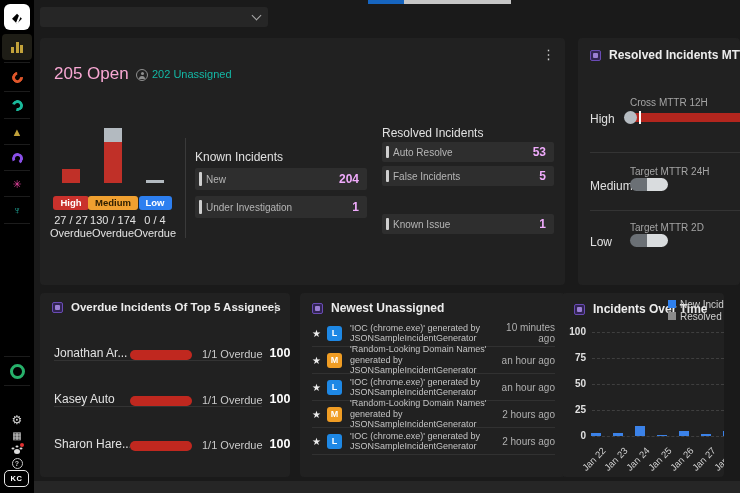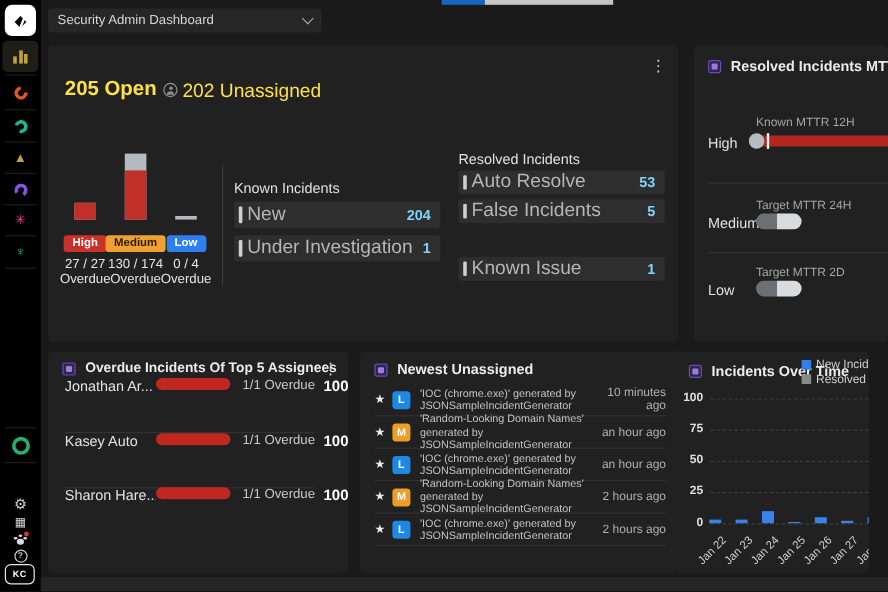--- a/index.html
+++ b/index.html
@@ -47,55 +47,55 @@
 
   
   .panel{position:absolute;background:#212121;border-radius:4px;overflow:hidden;}
   .p-head{position:absolute;display:flex;align-items:center;gap:8px;}
   .p-icon{width:11px;height:11px;border-radius:2px;background:#312452;border:1px solid #6a4bb5;position:relative;flex:none;box-sizing:border-box;}
   .p-icon::after{content:"";position:absolute;inset:2px;background:#9b7fd4;border-radius:1px;}
   .p-title{font-size:12px;font-weight:bold;color:#ececec;white-space:nowrap;}
   .kebab{position:absolute;font-size:13px;color:#cfcfcf;line-height:1;}
 
   
-  .big-open{position:absolute;left:14px;top:26px;font-size:17px;font-weight:bold;color:#fde047;}
+  .big-open{position:absolute;left:14px;top:26px;font-size:17px;font-weight:normal;color:#f9a8d4;}
   .person-ic{position:absolute;width:12px;height:12px;border-radius:50%;border:1px solid #8f8f8f;box-sizing:border-box;}
   .person-ic::before{content:"";position:absolute;left:3.5px;top:2px;width:3px;height:3px;border-radius:50%;background:#8f8f8f;}
   .person-ic::after{content:"";position:absolute;left:2px;top:5.5px;width:6px;height:3.5px;border-radius:3px 3px 0 0;background:#8f8f8f;}
-  .unassigned{position:absolute;left:112px;top:30px;font-size:16px;color:#fde047;}
+  .unassigned{position:absolute;left:112px;top:30px;font-size:11px;color:#14b8a6;}
   .sev-col{position:absolute;width:42px;display:flex;flex-direction:column;align-items:center;}
   .sev-bararea{height:62px;width:100%;position:relative;}
   .sev-bar{position:absolute;bottom:0;left:50%;transform:translateX(-50%);width:18px;background:#b3bac0;}
   .sev-red{position:absolute;bottom:0;left:0;width:100%;background:#c03028;}
   .sev-badge{margin-top:13px;font-size:9.5px;font-weight:bold;border-radius:3px;padding:2px 7px;line-height:1.1;}
   .sev-badge.b-high{background:#c9312c;color:#fff;}
   .sev-badge.b-med{background:#f0a030;color:#2b1d00;}
   .sev-badge.b-low{background:#2d7ff0;color:#fff;}
   .sev-val{margin-top:4px;font-size:11px;color:#e3e3e3;white-space:nowrap;}
   .sev-capt{margin-top:1px;font-size:11px;color:#e3e3e3;}
   .vdiv{position:absolute;width:1px;background:#3a3a3a;}
   .grp-title{position:absolute;font-size:12px;color:#e0e0e0;}
   .stat-row{position:absolute;height:22px;background:#2e2e2e;border-radius:2px;display:flex;align-items:center;
             padding:0 8px 0 11px;box-sizing:border-box;}
   .stat-row::before{content:"";position:absolute;left:4px;top:4px;bottom:4px;width:3px;background:#cfcfcf;border-radius:1px;}
-  .stat-row .lbl{font-size:16px;color:#b5b5b5;}
-  .stat-row .val{margin-left:auto;font-size:12px;font-weight:bold;color:#7dd3fc;}
+  .stat-row .lbl{font-size:10px;color:#b5b5b5;}
+  .stat-row .val{margin-left:auto;font-size:12px;font-weight:bold;color:#f0abfc;}
 
   
   .mttr-label{position:absolute;font-size:12px;color:#e0e0e0;}
   .mttr-target{position:absolute;font-size:10px;color:#a5a5a5;}
   .mttr-red{position:absolute;height:9px;background:#b3261e;border-radius:4px 0 0 4px;}
   .mttr-knob{position:absolute;width:13px;height:13px;border-radius:50%;background:#b6bcc2;}
   .mttr-tick{position:absolute;width:2px;height:13px;background:#fff;}
   .mttr-pill{position:absolute;width:38px;height:13px;border-radius:7px;
              background:linear-gradient(to right,#6b7075 0 45%,#d9dcde 45% 100%);}
   .hdiv{position:absolute;height:1px;background:#343434;}
 
   
-  .ov-row{position:absolute;left:14px;right:28px;height:45px;display:flex;align-items:flex-start;}
+  .ov-row{position:absolute;left:14px;right:28px;height:45px;display:flex;align-items:flex-end;}
   .ov-row.bline{border-bottom:1px solid #333;}
   .ov-name{width:76px;font-size:12px;color:#e2e2e2;white-space:nowrap;overflow:hidden;flex:none;}
   .ov-pill{width:62px;height:10px;border-radius:5px;background:#c0281f;margin-right:10px;flex:none;}
   .ov-od{font-size:11px;color:#c9c9c9;margin-right:7px;white-space:nowrap;}
   .ov-pct{font-size:12.5px;font-weight:bold;color:#fff;margin-left:auto;}
 
   
   .ni-list{position:absolute;left:12px;right:10px;top:27px;}
   .ni-row{display:flex;align-items:center;height:26px;border-bottom:1px solid #313131;}
   .ni-row:first-child{border-top:none;}
@@ -184,21 +184,20 @@
       <span class="helpc">?</span>
     </div>
     <div class="avatar">KC</div>
   </div>
 
   <div class="progress-artifact">
     <i class="pa-blue"></i>
     <i class="pa-gray"></i>
   </div>
   <div class="dash-select">
-    <span>Security Admin Dashboard</span>
     <span class="chev"></span>
   </div>
 
   <div class="panel" style="left:40px;top:38px;width:525px;height:247px">
     <span class="kebab" style="right:10px;top:10px">⋮</span>
 
     <div class="big-open">205 Open</div>
     <span class="person-ic" style="left:96px;top:31px"></span>
     <div class="unassigned">202 Unassigned</div>
 
@@ -260,21 +259,21 @@
     </div>
   </div>
 
   <div class="panel" style="left:578px;top:38px;width:162px;height:247px">
     <div class="p-head" style="left:12px;top:10px">
       <span class="p-icon"></span>
       <span class="p-title">Resolved Incidents MTTR</span>
 
     </div>
 
-    <div class="mttr-target" style="left:52px;top:59px">Known MTTR 12H</div>
+    <div class="mttr-target" style="left:52px;top:59px">Cross MTTR 12H</div>
     <div class="mttr-label" style="left:12px;top:74px">High</div>
     <div class="mttr-red" style="left:52px;top:75px;right:0"></div>
     <div class="mttr-knob" style="left:46px;top:73px"></div>
     <div class="mttr-tick" style="left:61px;top:73px"></div>
     <div class="hdiv" style="left:12px;right:0;top:114px"></div>
 
     <div class="mttr-target" style="left:52px;top:128px">Target MTTR 24H</div>
     <div class="mttr-label" style="left:12px;top:141px">Medium</div>
     <div class="mttr-pill" style="left:52px;top:140px"></div>
     <div class="hdiv" style="left:12px;right:0;top:172px"></div>

